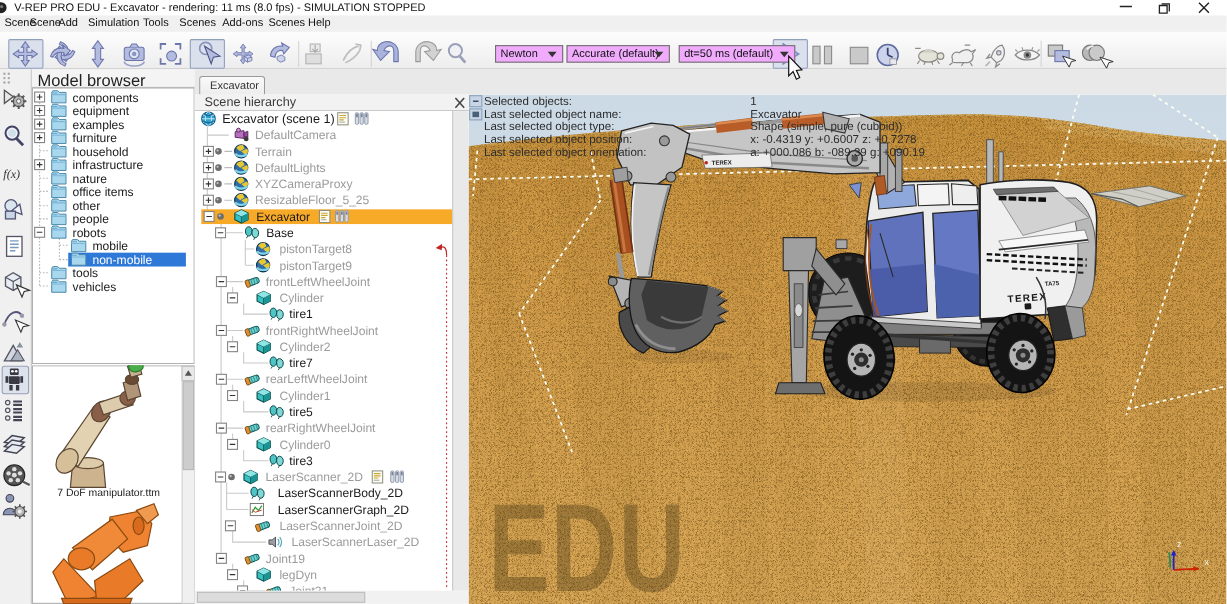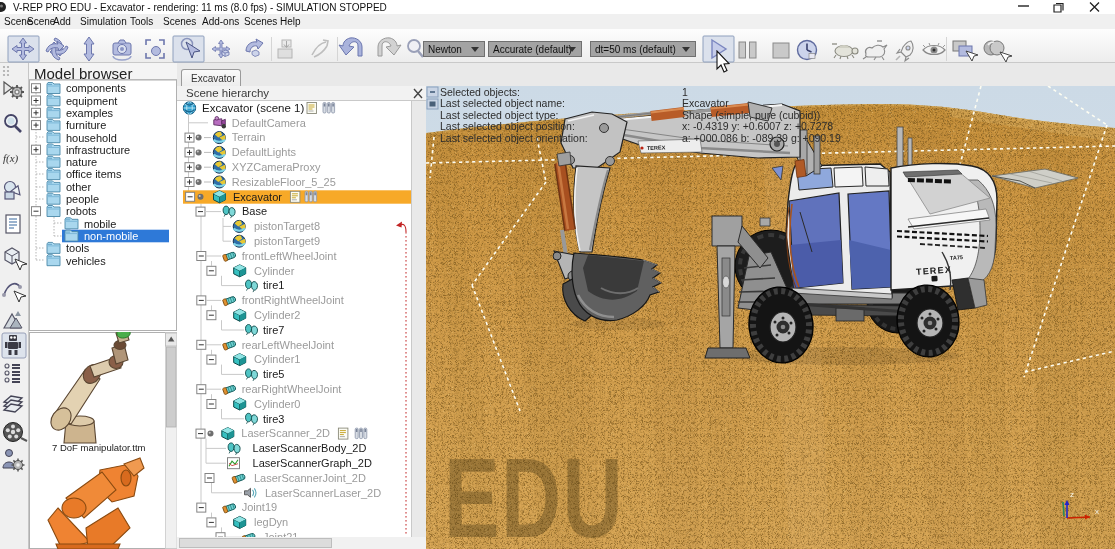--- a/index.html
+++ b/index.html
@@ -1,21 +1,21 @@
 <!DOCTYPE html>
 <html><head><meta charset="utf-8"><style>
 html,body{margin:0;padding:0;width:1115px;height:549px;overflow:hidden;background:#fff;font-family:"Liberation Sans",sans-serif;}
 *{box-sizing:border-box;}
 .abs{position:absolute;}
 #titlebar{left:0;top:0;width:1115px;height:14px;background:#fff;}
 #titletext{left:13px;top:2px;font-size:10px;color:#111;}
 #menubar{left:0;top:14px;width:1115px;height:15px;background:#f0f0f0;font-size:10px;color:#111;}
 .mi{position:absolute;top:2px;}
 #toolbar{left:0;top:29px;width:1115px;height:34px;background:linear-gradient(#fdfdfd,#ededed);border-bottom:1px solid #c9c9c9;}
-.combo{position:absolute;top:41px;height:16px;background:#a3a3a3;border:1px solid #707070;font-size:10px;color:#111;padding:2px 0 0 4px;}
+.combo{position:absolute;top:41px;height:16px;background:#f0abfc;border:1px solid #707070;font-size:10px;color:#111;padding:2px 0 0 4px;margin-left:27px;}
 .combo .arr{position:absolute;right:5px;top:5px;width:0;height:0;border-left:4px solid transparent;border-right:4px solid transparent;border-top:5px solid #333;}
 #leftstrip{left:0;top:63px;width:29px;height:486px;background:#f0f0f0;border-right:1px solid #c6c6c6;}
 #mbheader{left:29px;top:63px;width:148px;height:17px;background:#f4f4f4;border-bottom:1px solid #b9b9b9;font-size:15px;color:#222;padding:2px 0 0 5px;}
 #shpanel{left:177px;top:63px;width:938px;height:23px;background:#e9e9e9;}
 #shtab{left:181px;top:69px;width:60px;height:17px;background:linear-gradient(#fafafa,#ededed);border:1px solid #9a9a9a;border-bottom:none;border-radius:3px 3px 0 0;font-size:10px;color:#333;padding:3px 0 0 9px;}
 #shheader{left:177px;top:86px;width:249px;height:15px;background:#f2f2f2;border-bottom:1px solid #c9c9c9;font-size:11.5px;color:#3a3a3a;padding:1px 0 0 9px;}
 #shvscroll{left:411px;top:101px;width:15px;height:436px;background:#e9e9e9;border-left:1px solid #c9c9c9;}
 #shhscroll{left:177px;top:537px;width:249px;height:12px;background:#f1f1f1;}
 #shthumb{left:179px;top:538px;width:153px;height:10px;background:#dcdcdc;border:1px solid #bdbdbd;}
 svg{display:block;}

